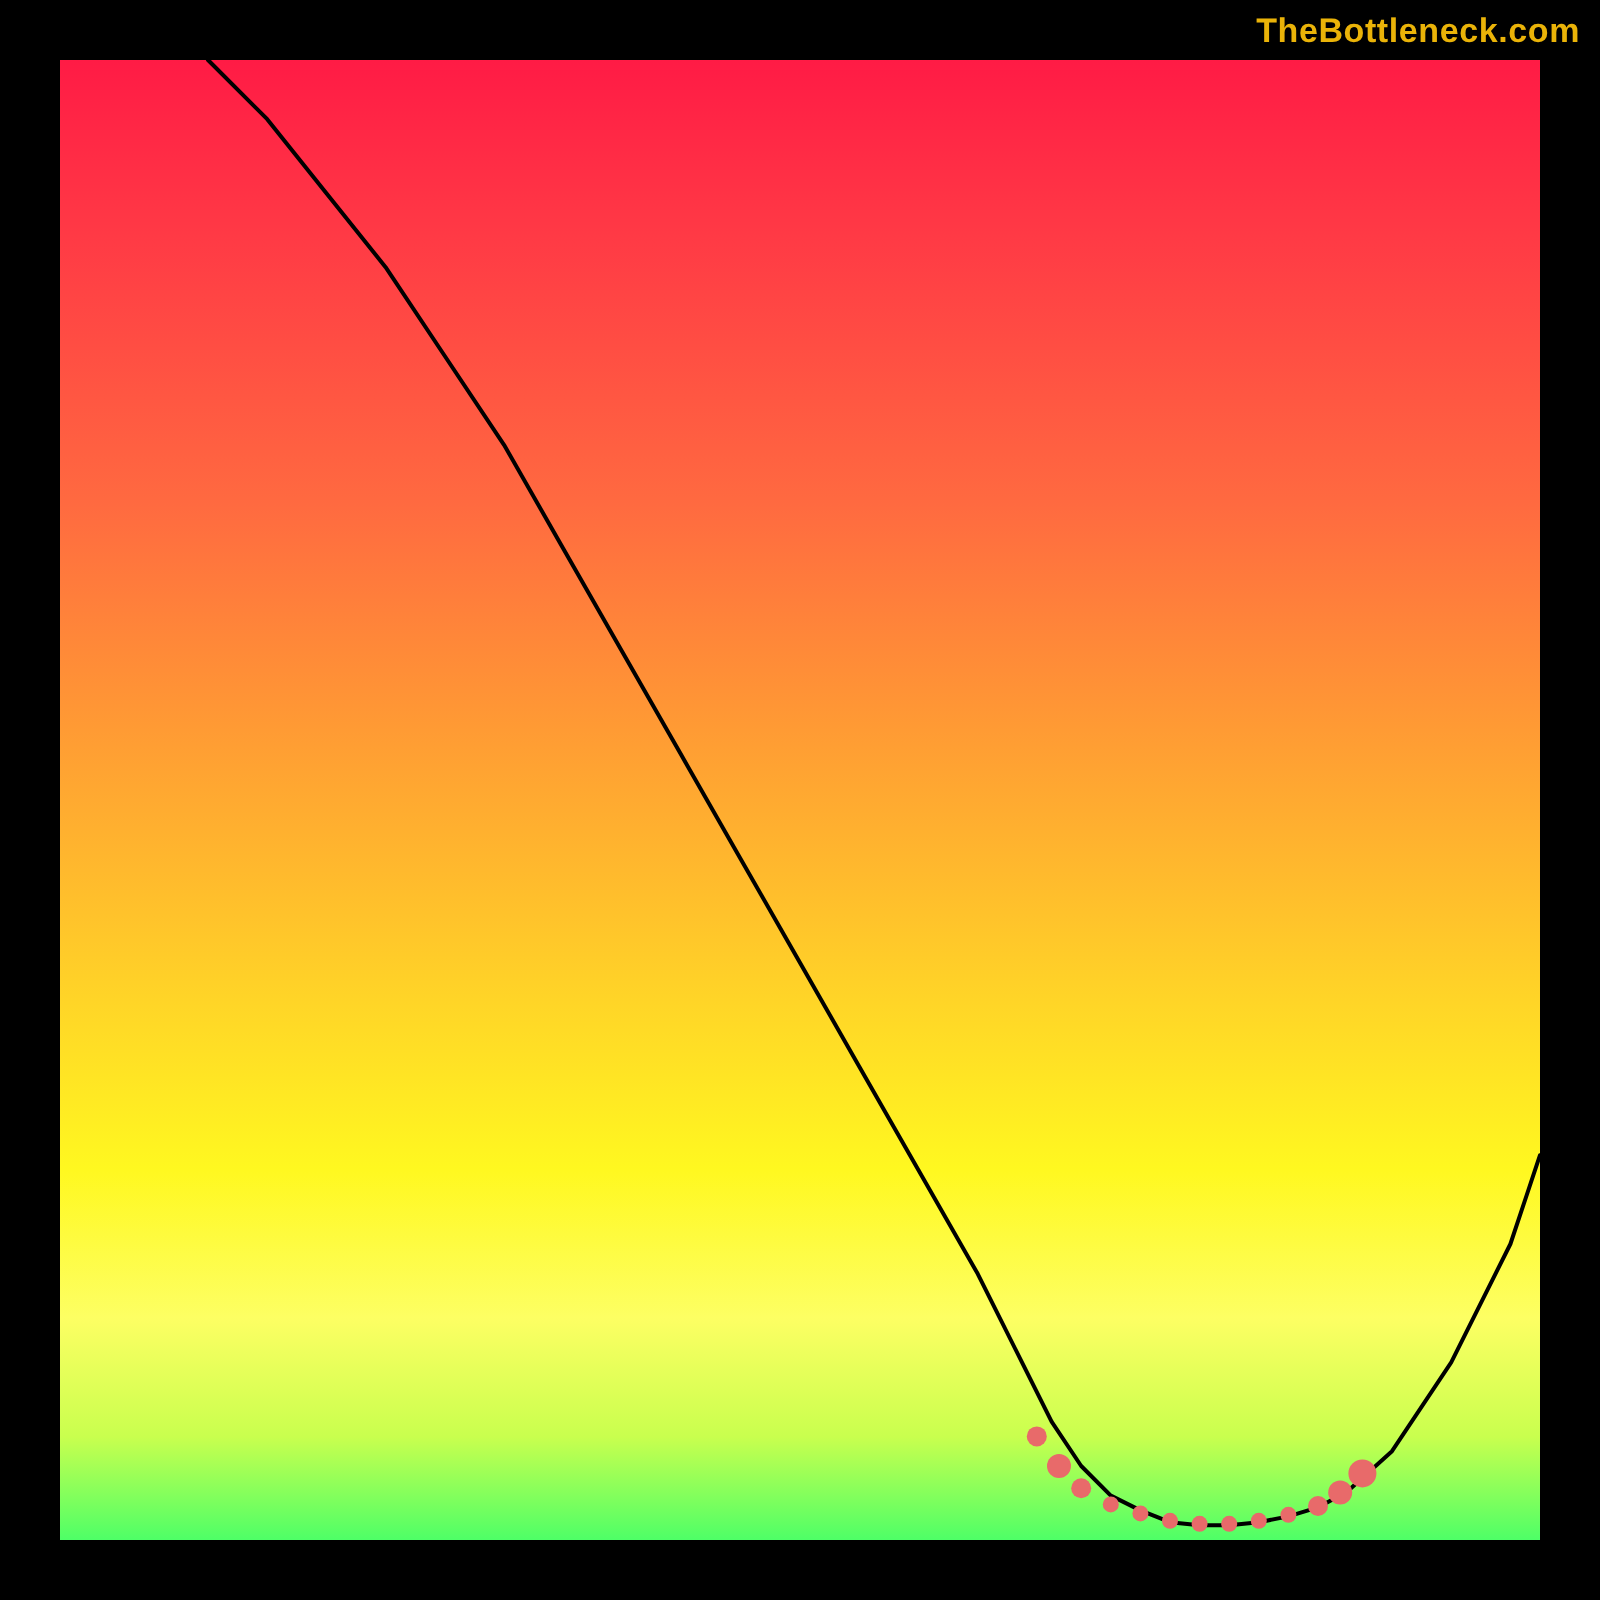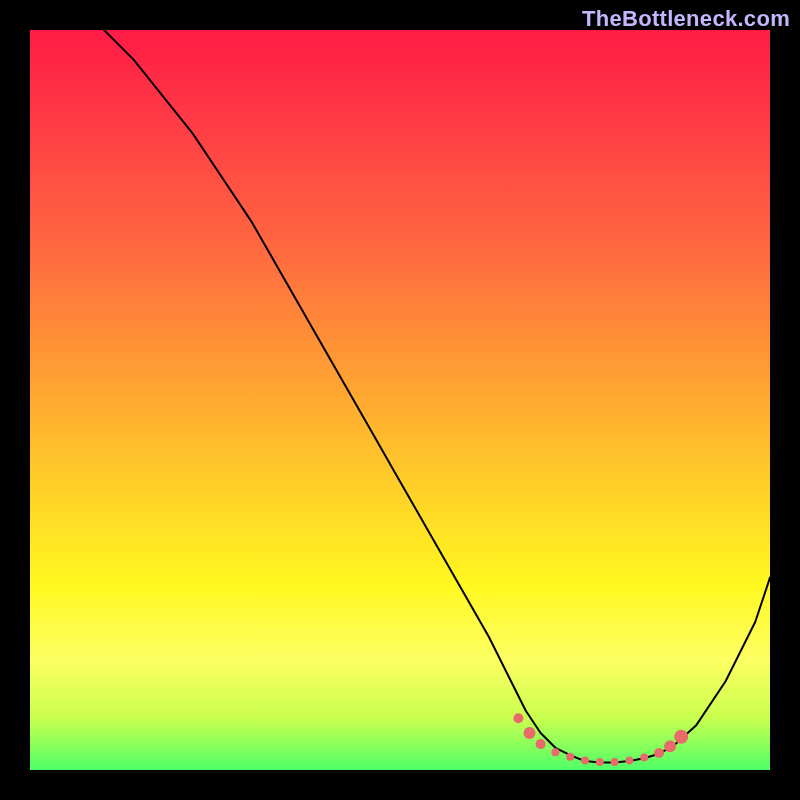--- a/index.html
+++ b/index.html
@@ -14,22 +14,22 @@
   .frame {
     position: relative;
     width: 800px;
     height: 800px;
     background: #000;
   }
   .watermark {
     position: absolute;
     top: 6px;
     right: 10px;
-    color: #c4b5fd;
-    font-size: 22px;
+    color: #eab308;
+    font-size: 17px;
     font-weight: 600;
     letter-spacing: 0.3px;
     z-index: 50;
     margin-left: 40px;
   }
   .plot-area {
     position: absolute;
     left: 30px;
     top: 30px;
     width: 740px;  

